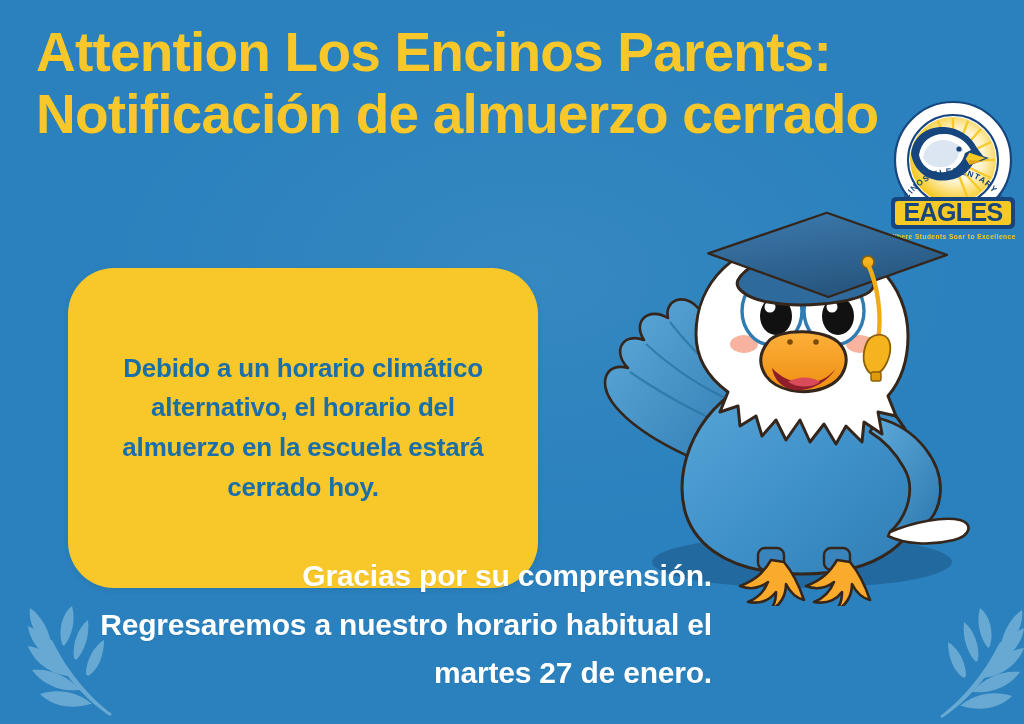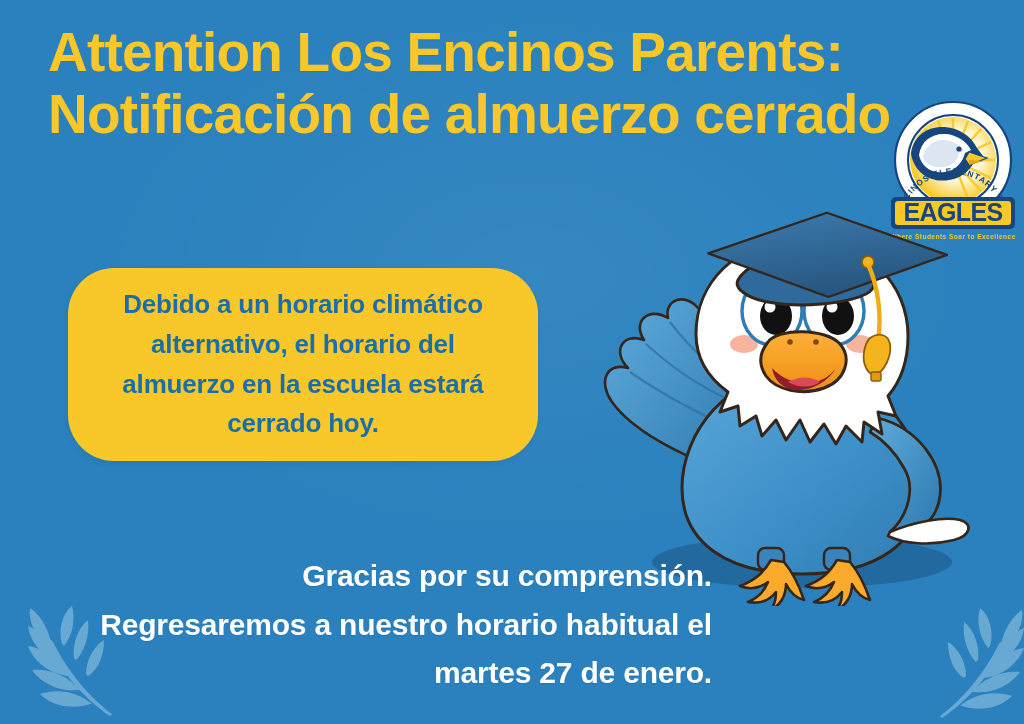--- a/index.html
+++ b/index.html
@@ -20,36 +20,36 @@
   .bg-glow {
     position:absolute; inset:0;
     background:radial-gradient(ellipse 70% 60% at 52% 38%,
                rgba(255,255,255,0.055) 0%, rgba(255,255,255,0) 62%);
     pointer-events:none;
   }
 
   
   .title {
     position:absolute;
-    left:48px; top:22px;
+    left:36px; top:22px;
     width:880px;
     color:#f8c72a;
     font-size:55px;
     font-weight:bold;
     line-height:1.12;
     letter-spacing:-0.8px;
     white-space:pre-line;
     text-shadow:0 1px 0 rgba(0,0,0,0.04);
   }
 
   
   .callout {
     position:absolute;
     left:68px; top:268px;
-    width:470px; height:193px;
+    width:470px; height:320px;
     background:#f8c72a;
     border-radius:46px;
     display:flex; align-items:center; justify-content:center;
     box-shadow:0 2px 6px rgba(0,0,0,0.07);
   }
   .callout-text {
     color:#1b6fa8;
     font-size:26px;
     font-weight:bold;
     line-height:1.52;

